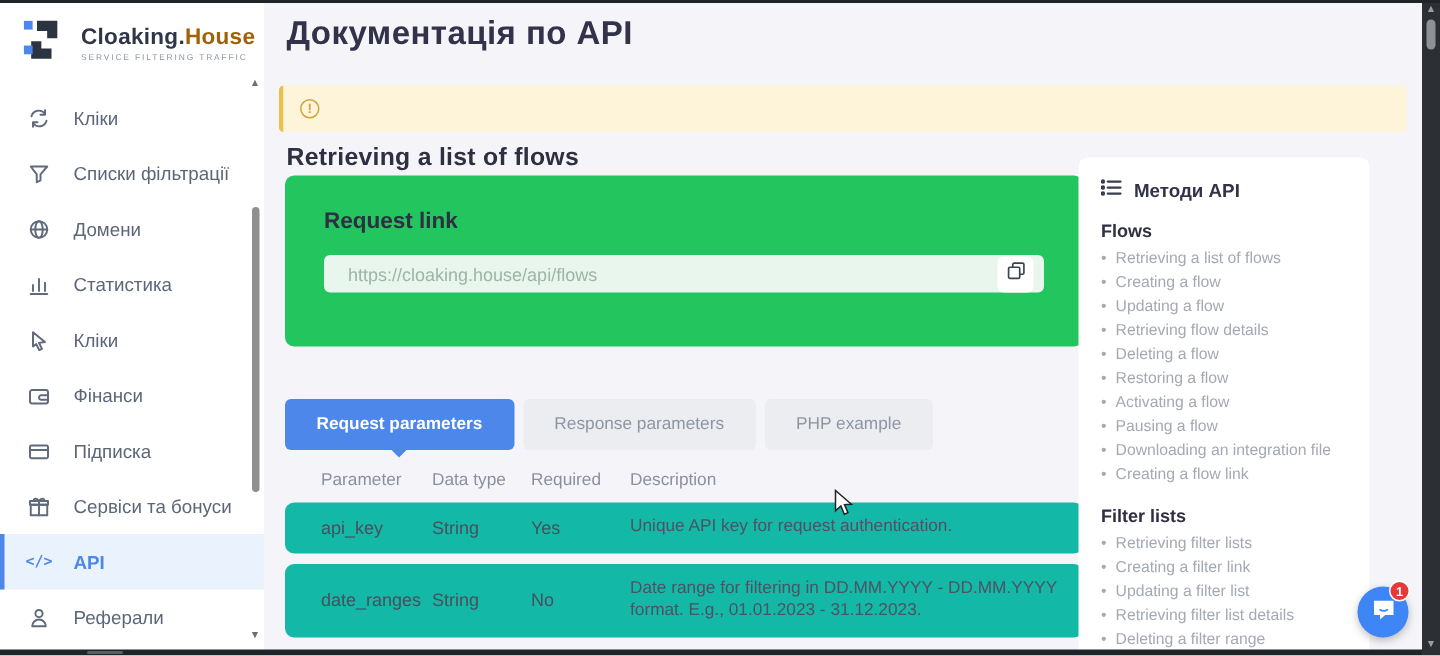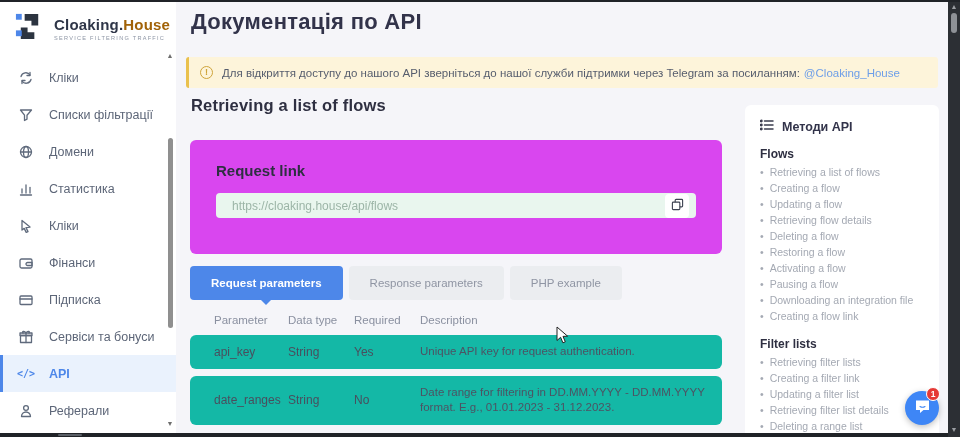--- a/index.html
+++ b/index.html
@@ -43,21 +43,21 @@
 
   .banner { position:absolute; left:10px; right:10px; top:57px; height:31px; background:#fdf4da;
     border-left:3px solid #eac14d; border-radius:3px; display:flex; align-items:center; gap:9px;
     padding-left:11px; font-size:11.5px; color:#565d6d; }
   .info-ic { width:13px; height:13px; border:1.2px solid #cfa43a; border-radius:50%; color:#cfa43a;
     font-size:9px; font-weight:bold; display:grid; place-items:center; flex:0 0 13px; line-height:1; }
   .banner .tg-link { color:#6d9ee8; text-decoration:none; margin-left:4px; cursor:pointer; }
 
   .sec-title { position:absolute; left:15px; top:96px; font-size:16.5px; font-weight:800; color:#2e2f41; letter-spacing:.2px; }
 
-  .req-card { position:absolute; left:14px; top:140px; width:532px; height:114px; background:#d946ef; border-radius:6px; }
+  .req-card { position:absolute; left:14px; top:117px; width:532px; height:114px; background:#22c55e; border-radius:6px; }
   .req-title { position:absolute; left:26px; top:22px; font-size:15px; font-weight:800; color:#2e2f41; }
   .url-field { position:absolute; left:26px; right:26px; top:53px; height:25px; background:#e9f6ee;
     border-radius:4px; display:flex; align-items:center; padding:0 7px 0 16px; cursor:text; }
   .url-text { flex:1; font-size:12px; color:#9cb5a7; }
   .copy-btn { width:24px; height:24px; background:#fff; border-radius:4px; display:grid; place-items:center; cursor:pointer; }
   .copy-btn svg { stroke:#3c4250; fill:none; stroke-width:1.2; }
 
   .tabs { position:absolute; left:14px; top:266px; display:flex; gap:6px; }
   .tab { height:34px; padding:0 21px; display:flex; align-items:center; font-size:11.5px;
     border-radius:4px; background:#ebedf0; color:#8f95a3; cursor:pointer; white-space:nowrap; }
@@ -65,21 +65,21 @@
   .tab.active::after { content:''; position:absolute; left:50%; bottom:-5px; margin-left:-5px;
     border-left:5px solid transparent; border-right:5px solid transparent; border-top:5px solid #4d87e9; }
 
   .ptable { position:absolute; left:14px; top:307px; width:532px; }
   .thead { display:grid; grid-template-columns:74px 66px 66px 1fr; padding:7px 10px 9px 24px;
     font-size:11.5px; color:#8a90a0; align-items:center; }
   .trow { display:grid; grid-template-columns:74px 66px 66px 1fr; background:#14b8a6; border-radius:6px;
     margin-bottom:7px; padding:9px 10px 9px 24px; font-size:12px; color:#494f5e; align-items:center; }
   .trow .desc { font-size:11.5px; color:#4d5363; line-height:1.35; padding-right:6px; }
 
-  .methods-card { position:absolute; left:569px; top:105px; width:194px; height:332px; background:#fff;
+  .methods-card { position:absolute; left:543px; top:105px; width:194px; height:332px; background:#fff;
     border-radius:6px 6px 0 0; padding:14px 10px 12px 15px; overflow:hidden; }
   .m-head { display:flex; gap:8px; align-items:center; font-size:12.5px; font-weight:800; color:#32334a; cursor:default; }
   .m-sec { margin-top:13px; margin-bottom:3px; font-size:12px; font-weight:800; color:#2e2f41; }
   .m-item { display:flex; gap:6px; font-size:10.5px; color:#a4a9b3; line-height:16px; cursor:pointer; }
   .m-item .blt { color:#a4a9b3; }
 
   .chat-btn { position:absolute; left:905px; top:391px; width:34px; height:34px; border-radius:50%;
     background:#3e86f6; display:grid; place-items:center; cursor:pointer; z-index:45;
     box-shadow:0 2px 6px rgba(0,0,0,.25); }
   .chat-badge { position:absolute; left:926px; top:387px; width:14px; height:14px; border-radius:50%;
@@ -210,21 +210,20 @@
       <div class="thumb"></div>
       <div class="arr down">▼</div>
     </div>
   </div>
 
   <div class="main">
     <div class="page-title">Документація по API</div>
 
     <div class="banner">
       <span class="info-ic">!</span>
-      <span><span>Для відкриття доступу до нашого API зверніться до нашої служби підтримки через Telegram за посиланням:</span><a class="tg-link">@Cloaking_House</a></span>
     </div>
 
     <div class="sec-title">Retrieving a list of flows</div>
 
     <div class="req-card">
       <div class="req-title">Request link</div>
       <div class="url-field">
         <span class="url-text">https://cloaking.house/api/flows</span>
         <span class="copy-btn">
           <span>
@@ -335,21 +334,21 @@
       <div class="m-item">
           <span class="blt">•</span>
           <span>Updating a filter list</span>
         </div>
       <div class="m-item">
           <span class="blt">•</span>
           <span>Retrieving filter list details</span>
         </div>
       <div class="m-item">
           <span class="blt">•</span>
-          <span>Deleting a range list</span>
+          <span>Deleting a filter range</span>
         </div>
       <div class="m-item">
           <span class="blt">•</span>
           <span>Restoring a filter list</span>
         </div>
     </div>
   </div>
 
   <div class="chat-btn">
     <span>

